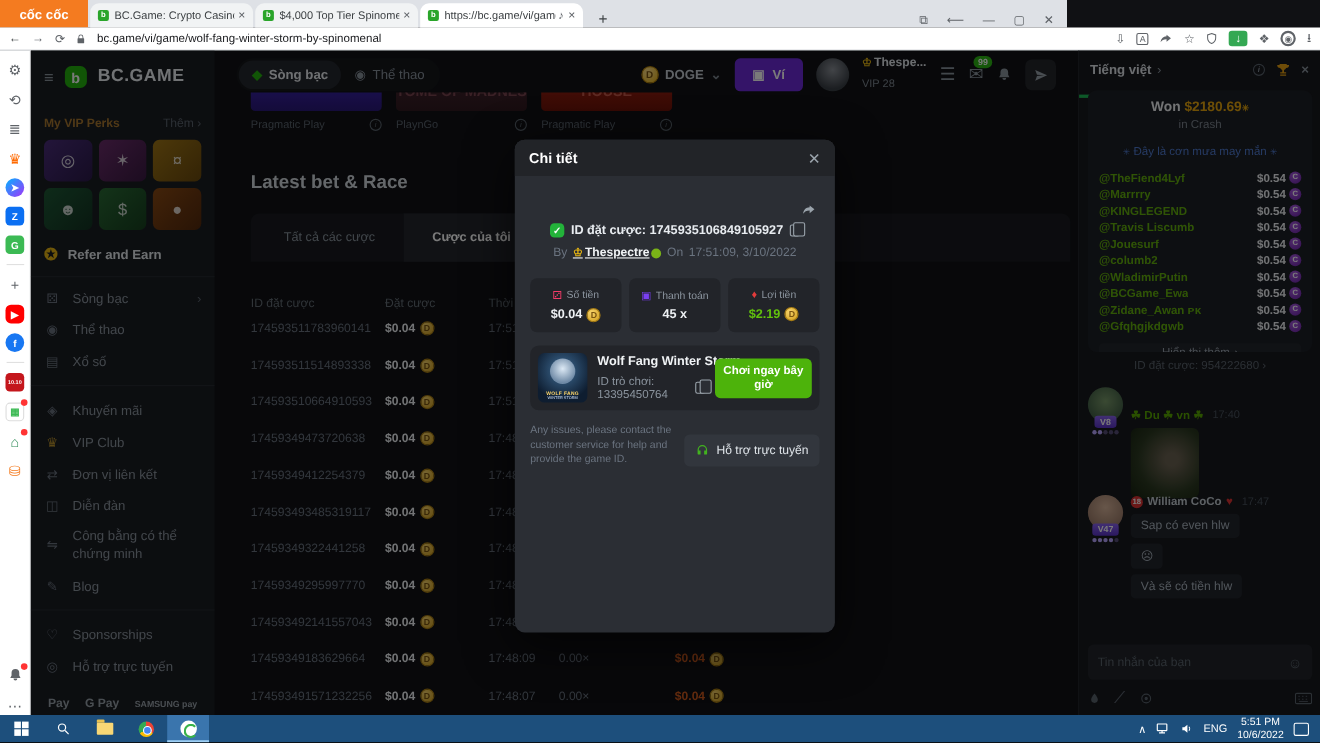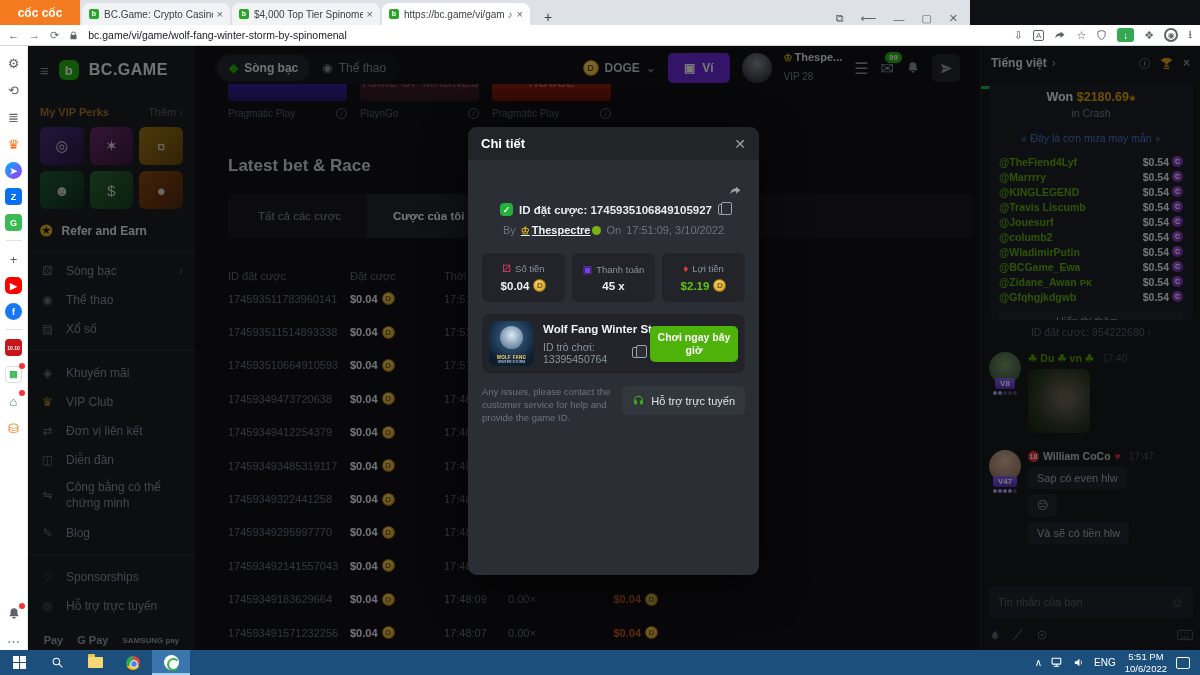--- a/index.html
+++ b/index.html
@@ -112,21 +112,21 @@
 .sic{font-size:10px}
 .gcard{margin-top:12px;background:#222429;border-radius:8px;padding:7px;display:flex;align-items:center;gap:9px}
 .thumb{width:45px;height:45px;border-radius:6px;flex:none;background:radial-gradient(circle at 50% 35%,#3f6c95,#0e1d30 75%);position:relative;overflow:hidden}
 .thumb b{position:absolute;left:0;right:0;bottom:6px;text-align:center;font-size:4.5px;color:#ffd76a;letter-spacing:.3px}
 .thumb i{position:absolute;left:0;right:0;bottom:2px;text-align:center;font-size:3.5px;color:#cfe3ff;font-style:normal}
 .wolf{position:absolute;left:11px;top:5px;width:23px;height:23px;border-radius:50%;background:radial-gradient(circle at 50% 40%,#dce9f5,#6f8aa6 70%)}
 .ginfo{flex:1;min-width:0}
 .gname{color:#f0f3f5;font-size:11.5px;font-weight:bold;white-space:nowrap}
 .gid{color:#8b949e;font-size:10.5px;margin-top:6px;display:flex;align-items:center;gap:6px}
 .play{flex:none;width:88px;height:36px;background:#4db30b;border-radius:5px;color:#fff;font-size:10.5px;font-weight:bold;display:flex;align-items:center;justify-content:center;text-align:center;line-height:1.2;padding:0 6px}
-.supp{display:flex;align-items:flex-start;gap:10px;margin-top:13px}
+.supp{display:flex;align-items:flex-end;gap:10px;margin-top:13px}
 .note{flex:1;color:#6b7480;font-size:9.5px;line-height:1.35}
 .supbtn{flex:none;height:29px;background:#32363d;border-radius:5px;display:flex;align-items:center;gap:6px;padding:0 10px;color:#dfe4e9;font-size:11px}
 .hphone{color:#42b31f}
 
 .chat{left:952px;top:0;width:220px;height:604px;background:#17191e;border-left:1px solid #22252a}
 .chead{height:34px;display:flex;align-items:center;padding:0 10px;gap:5px;color:#dfe4e9;font-size:12px;font-weight:bold}
 .chead .ics{display:flex;align-items:center;gap:10px;margin-left:auto;color:#8b949e}
 .greenline{left:0;top:40px;width:70px;height:3px;background:#1db954}
 .rain{left:8px;top:36px;width:204px;height:238px;background:#1d2026;border-radius:8px;padding:8px 10px;overflow:hidden}
 .won{text-align:center;font-size:12.5px;color:#f0f3f5;font-weight:bold}
@@ -656,21 +656,21 @@
               <span class="vbdg">V8</span>
               <span class="stars">
                 <i class="on"></i>
                 <i class="on"></i>
                 <i></i>
                 <i></i>
                 <i></i>
               </span>
             </div>
             <div class="mcol">
-              <div class="mname" style="color: rgb(88, 167, 0);">
+              <div class="mname" style="color: rgb(88, 167, 0); margin-top: 19px;">
                 <span>☘ Du ☘ vn ☘</span>
                 <span class="mtime">17:40</span>
               </div>
               <div class="mimg"></div>
             </div>
           </div>
           <div class="abs msg" style="top: 404px;">
             <div class="mava">
               <div class="ph" style="background: radial-gradient(circle at 50% 35%, rgb(216, 180, 154), rgb(138, 106, 90));"></div>
               <span class="vbdg">V47</span>

